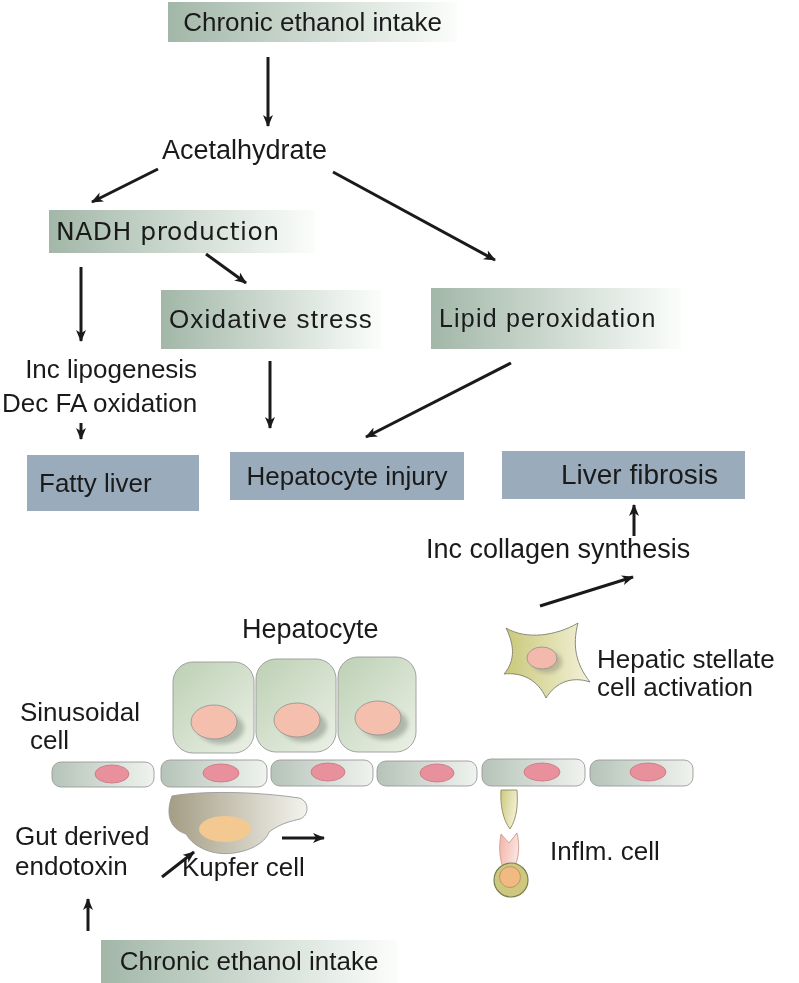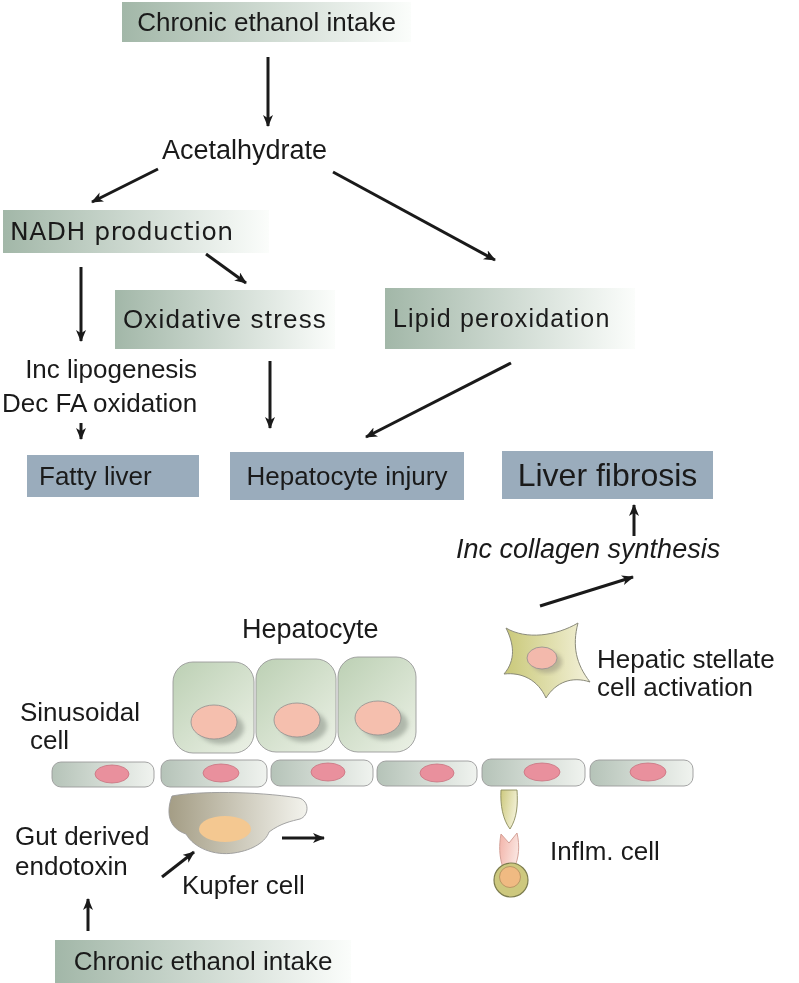--- a/index.html
+++ b/index.html
@@ -6,31 +6,31 @@
   #canvas{
     position:relative;width:799px;height:983px;overflow:hidden;
     background:#ffffff;
     font-family:"Liberation Sans",sans-serif;
     color:var(--text,#1a1a1a);
   }
   svg.layer{position:absolute;left:0;top:0;z-index:1;}
   .gbox{
     position:absolute;z-index:2;
     background:linear-gradient(to right,var(--grad-left,#a2b7a8),var(--grad-right,#fbfdfb));
-    display:flex;align-items:center;
+    display:flex;align-items:center;margin-left:46px;
   }
   .bbox{
     position:absolute;z-index:2;
     background:var(--blue-box,#9aacbc);
     display:flex;align-items:center;
   }
   .lbl{position:absolute;z-index:3;white-space:nowrap;}
   .fs26{font-size:26px;}
   .fs27{font-size:27px;}
-  .fs28{font-size:32px;}
+  .fs28{font-size:28px;padding-left:32px;}
   .center{justify-content:center;}
   .nadh-font{font-family:"DejaVu Sans",sans-serif;letter-spacing:.5px;}
   .lsp{letter-spacing:1.2px;}
   .two-line div{white-space:nowrap;}
 </style>
 </head>
 <body>
 
 <div id="canvas" style="--grad-left: #a2b7a8; --grad-right: #fbfdfb; --blue-box: #9aacbc; --text: #1a1a1a; --arrow: #1a1a1a; --hepatocyte-fill: #bcd0b4; --nucleus-pink: #f5bfae; --sinusoid-nucleus-pink: #e9909d; --stellate-fill: #c9c878; --kupffer-fill: #a49d85; --kupffer-nucleus-orange: #f4c891;">
 
@@ -151,52 +151,52 @@
 
   <div class="gbox lsp" style="left:385px;top:288px;width:242px;height:61px;padding-left:8px;font-size:25px;">
     <span>Lipid peroxidation</span>
   </div>
 
   <div class="lbl fs26 two-line" style="left:2px;top:352px;line-height:34px;text-align:right;">
     <div>Inc lipogenesis</div>
     <div>Dec FA oxidation</div>
   </div>
 
-  <div class="bbox fs26" style="left:27px;top:455px;width:160px;height:42px;padding-left:12px;">
+  <div class="bbox fs26" style="left:27px;top:455px;width:160px;height:56px;padding-left:12px;">
     <span>Fatty liver</span>
   </div>
 
   <div class="bbox fs26 center" style="left:230px;top:452px;width:234px;height:48px;">
     <span>Hepatocyte injury</span>
   </div>
 
   <div class="bbox fs28 center" style="left:502px;top:451px;width:211px;height:48px;">
     <span>Liver fibrosis</span>
   </div>
 
-  <div class="lbl fs27" style="left:456px;top:534px;font-style:italic;">Inc collagen synthesis</div>
+  <div class="lbl fs27" style="left:426px;top:534px;">Inc collagen synthesis</div>
 
   <div class="lbl fs26 two-line" style="left:20px;top:698px;line-height:28px;">
     <div>Sinusoidal</div>
     <div style="padding-left:10px;">cell</div>
   </div>
 
   <div class="lbl fs27" style="left:242px;top:614px;">Hepatocyte</div>
 
   <div class="lbl fs26 two-line" style="left:597px;top:645px;line-height:28px;">
     <div>Hepatic stellate</div>
     <div>cell activation</div>
   </div>
 
   <div class="lbl fs26 two-line" style="left:15px;top:821px;line-height:30px;">
     <div>Gut derived</div>
     <div>endotoxin</div>
   </div>
 
-  <div class="lbl fs26" style="left:182px;top:870px;">Kupfer cell</div>
+  <div class="lbl fs26" style="left:182px;top:852px;">Kupfer cell</div>
 
 
   <div class="lbl fs26" style="left:550px;top:836px;">Inflm. cell</div>
 
   <div class="gbox fs26 center" style="left:55px;top:940px;width:296px;height:43px;">
     <span>Chronic ethanol intake</span>
   </div>
 
 </div>
 

